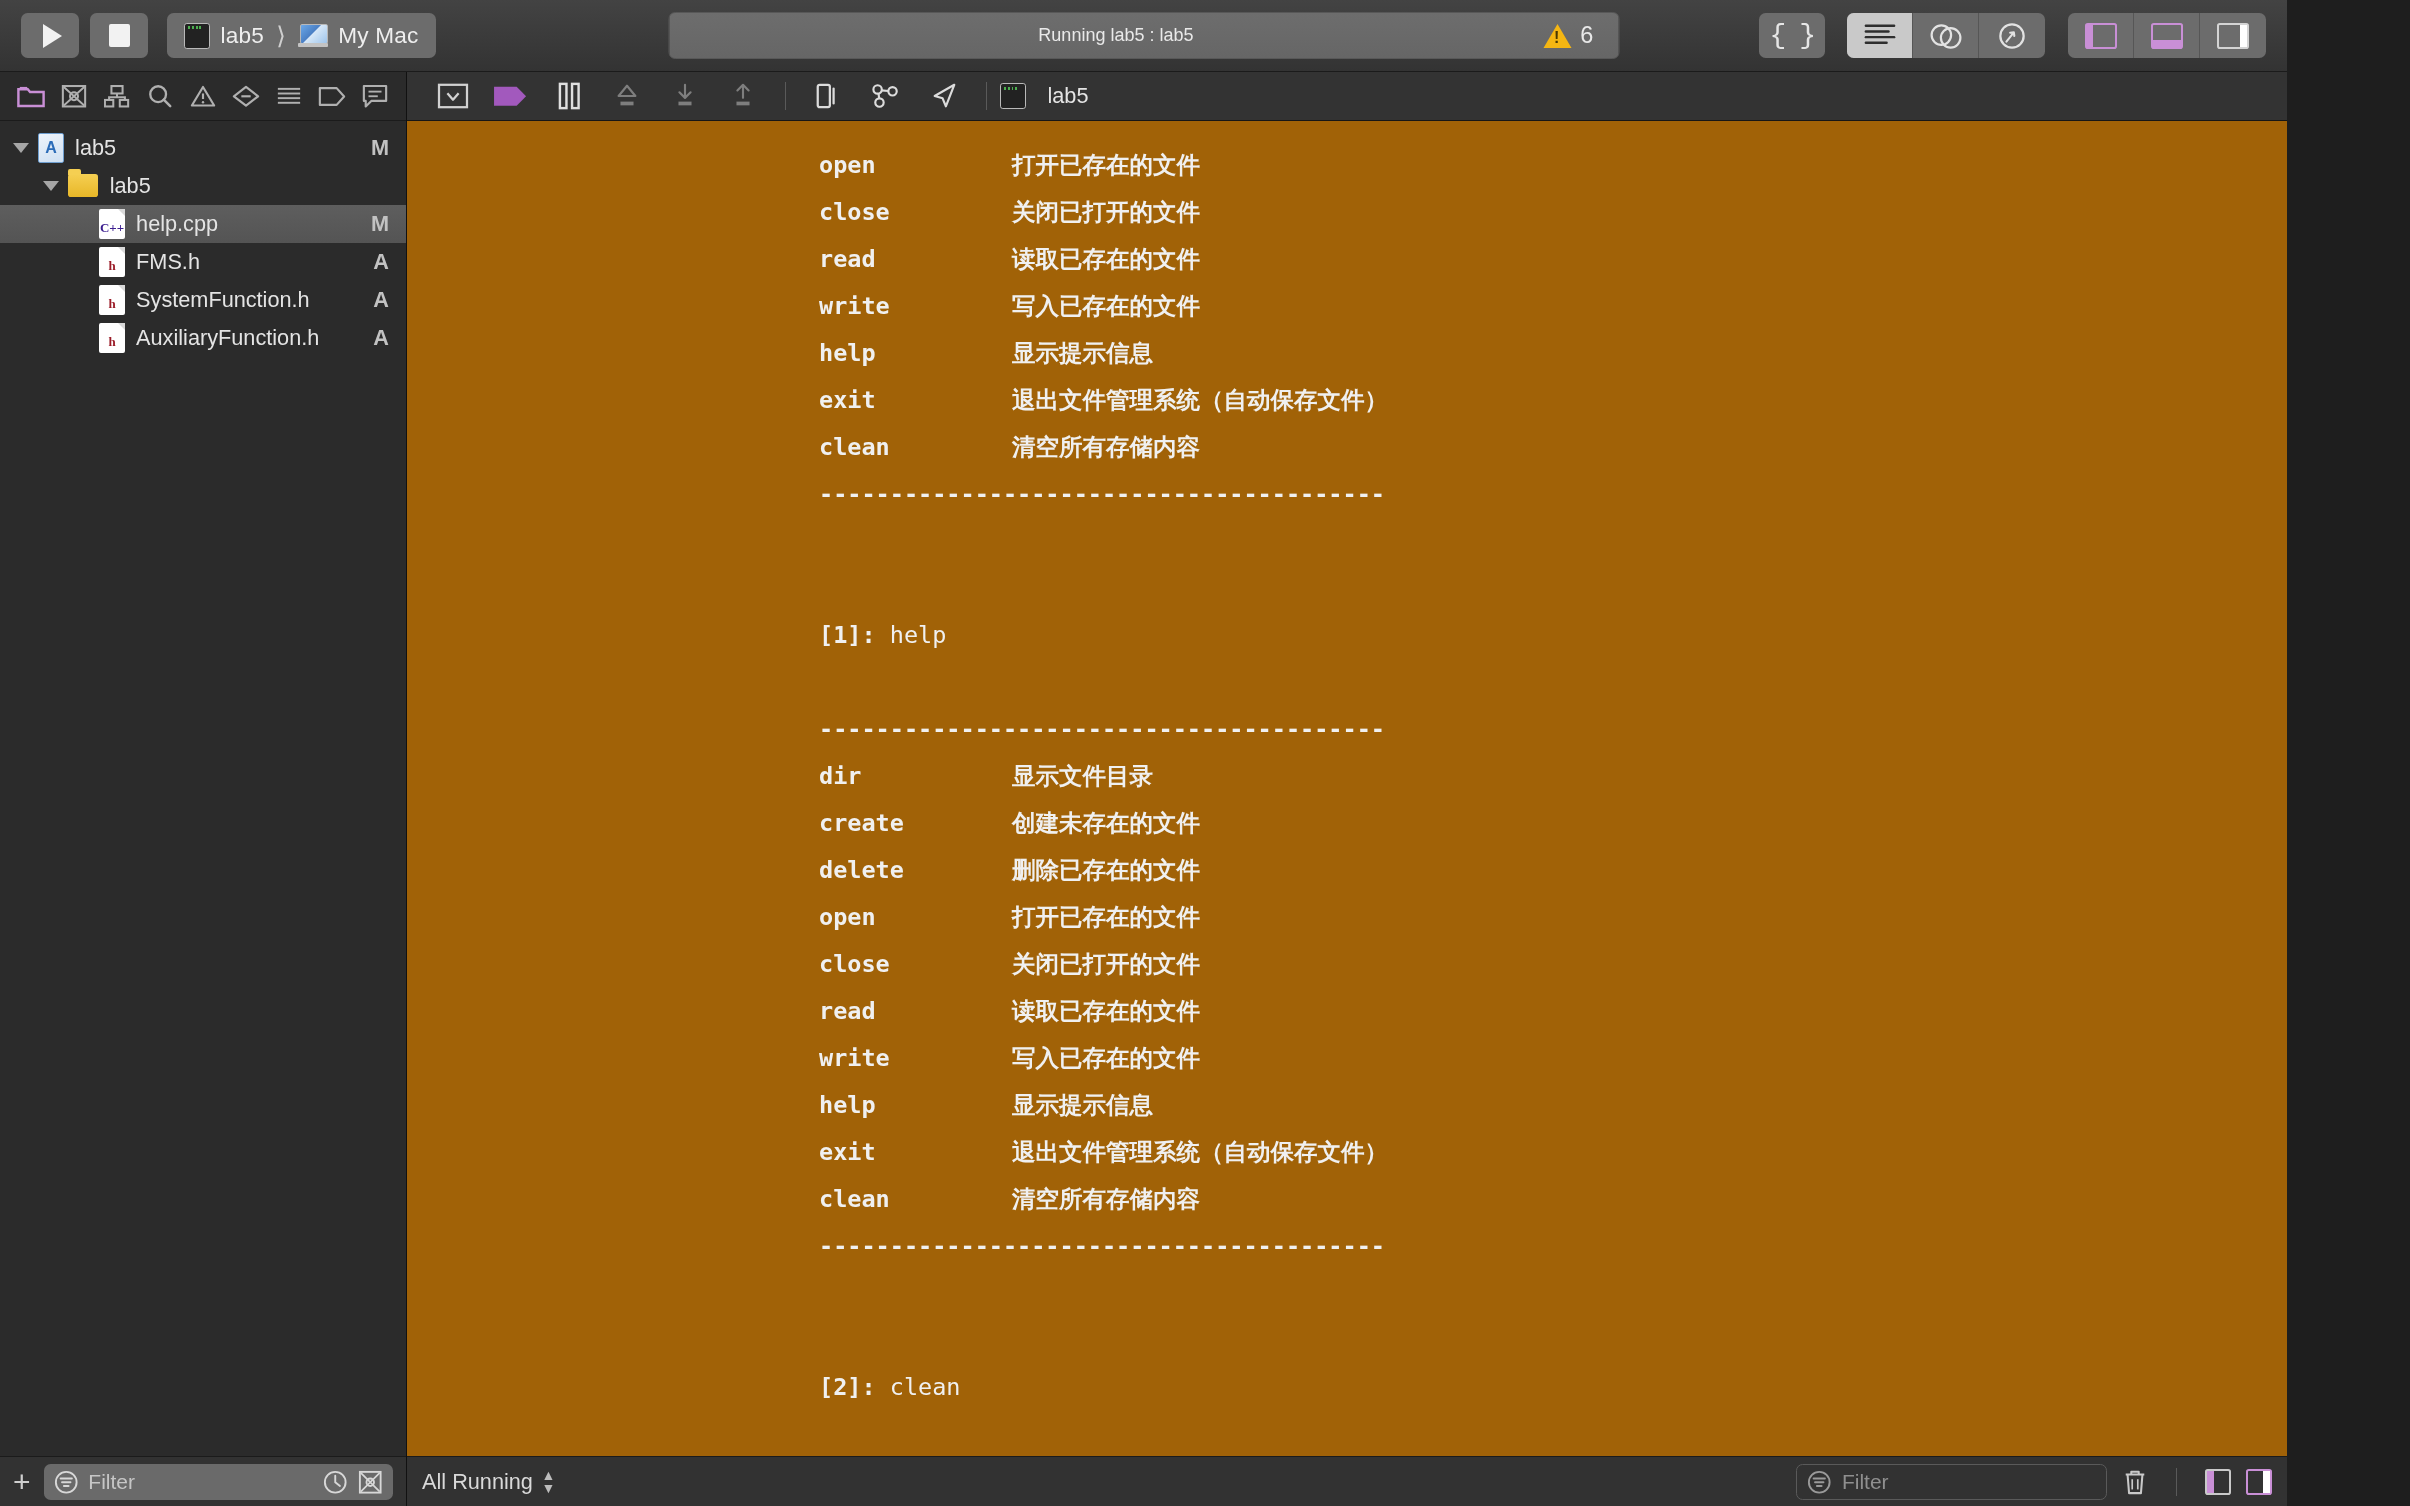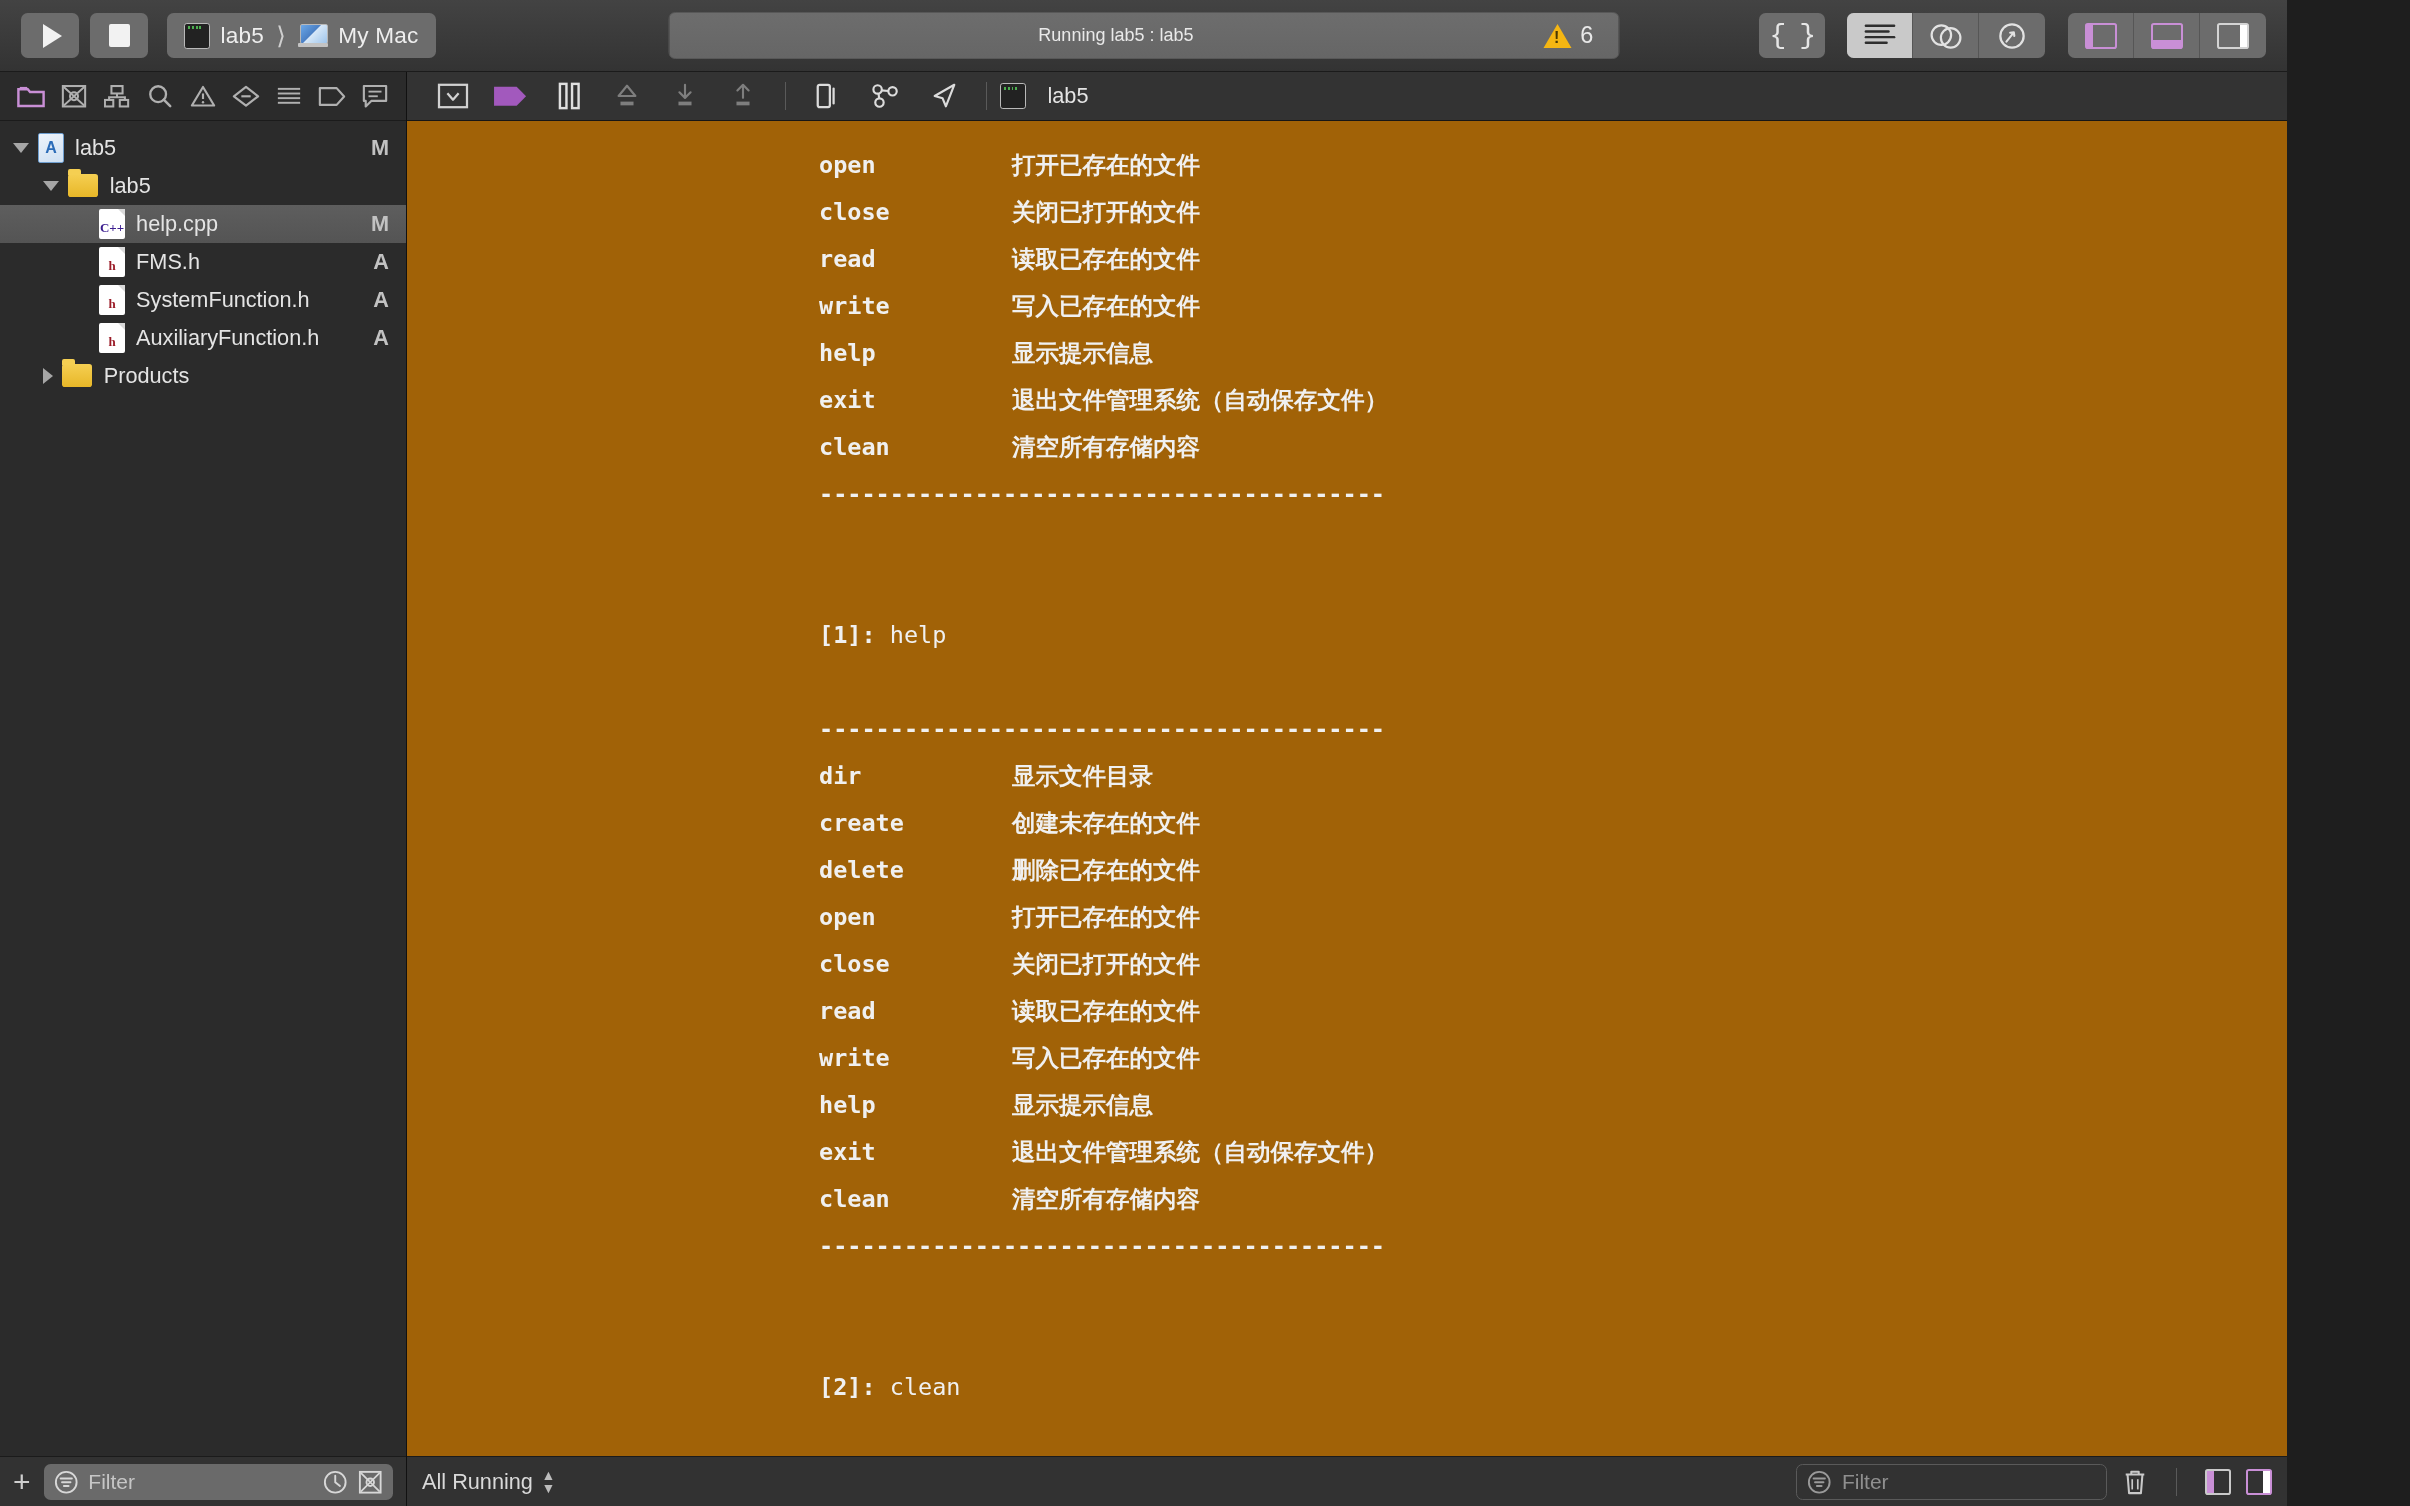--- a/index.html
+++ b/index.html
@@ -404,25 +404,20 @@
             <span class="row-badge">A</span>
           </div>
           <div class="row" style="padding-left: 73px;">
             <span class="disc none"></span>
             <span class="ic ic-file">
               <span class="ext ext-h">h</span>
             </span>
             <span class="row-label">AuxiliaryFunction.h</span>
             <span class="row-badge">A</span>
           </div>
-          <div class="row" style="padding-left: 43px;">
-            <span class="disc closed"></span>
-            <span class="ic-folder"></span>
-            <span class="row-label">Products</span>
-          </div>
         </div>
 
       <div class="nav-bottom">
         <span class="plus">+</span>
         <div class="filter-field">
           <span class="mini-ico">
             <svg width="24.5" height="24.5" viewBox="0 0 26 26">
               <circle cx="13" cy="13" r="11" fill="none" stroke="#d8d8d8" stroke-width="2"></circle>
               <g stroke="#d8d8d8" stroke-width="2" stroke-linecap="round">
                 <line x1="7" y1="9" x2="19" y2="9"></line>

